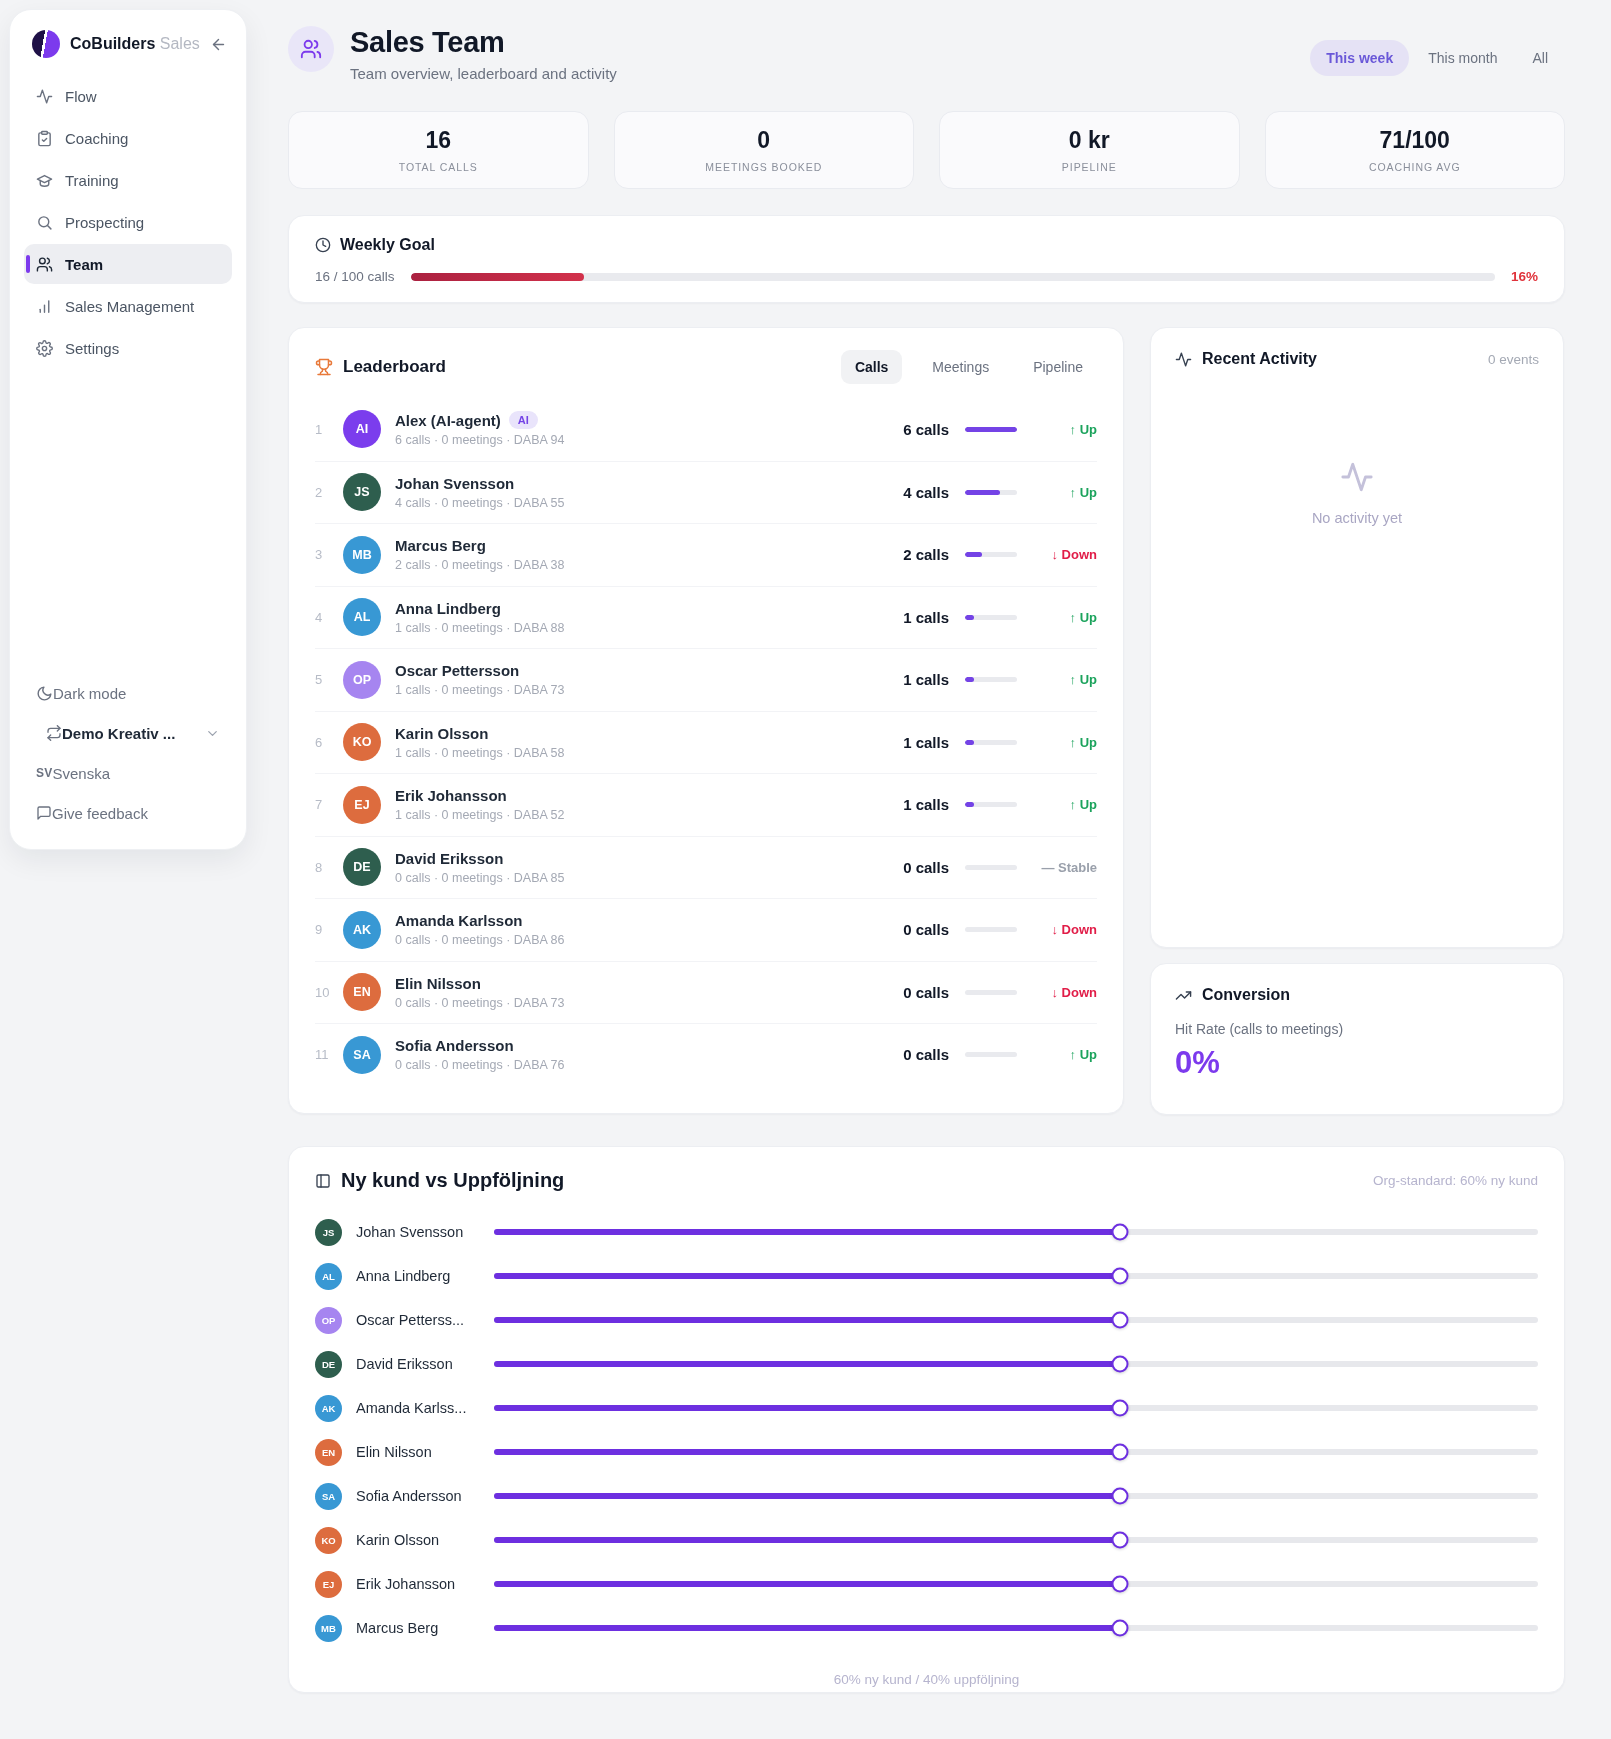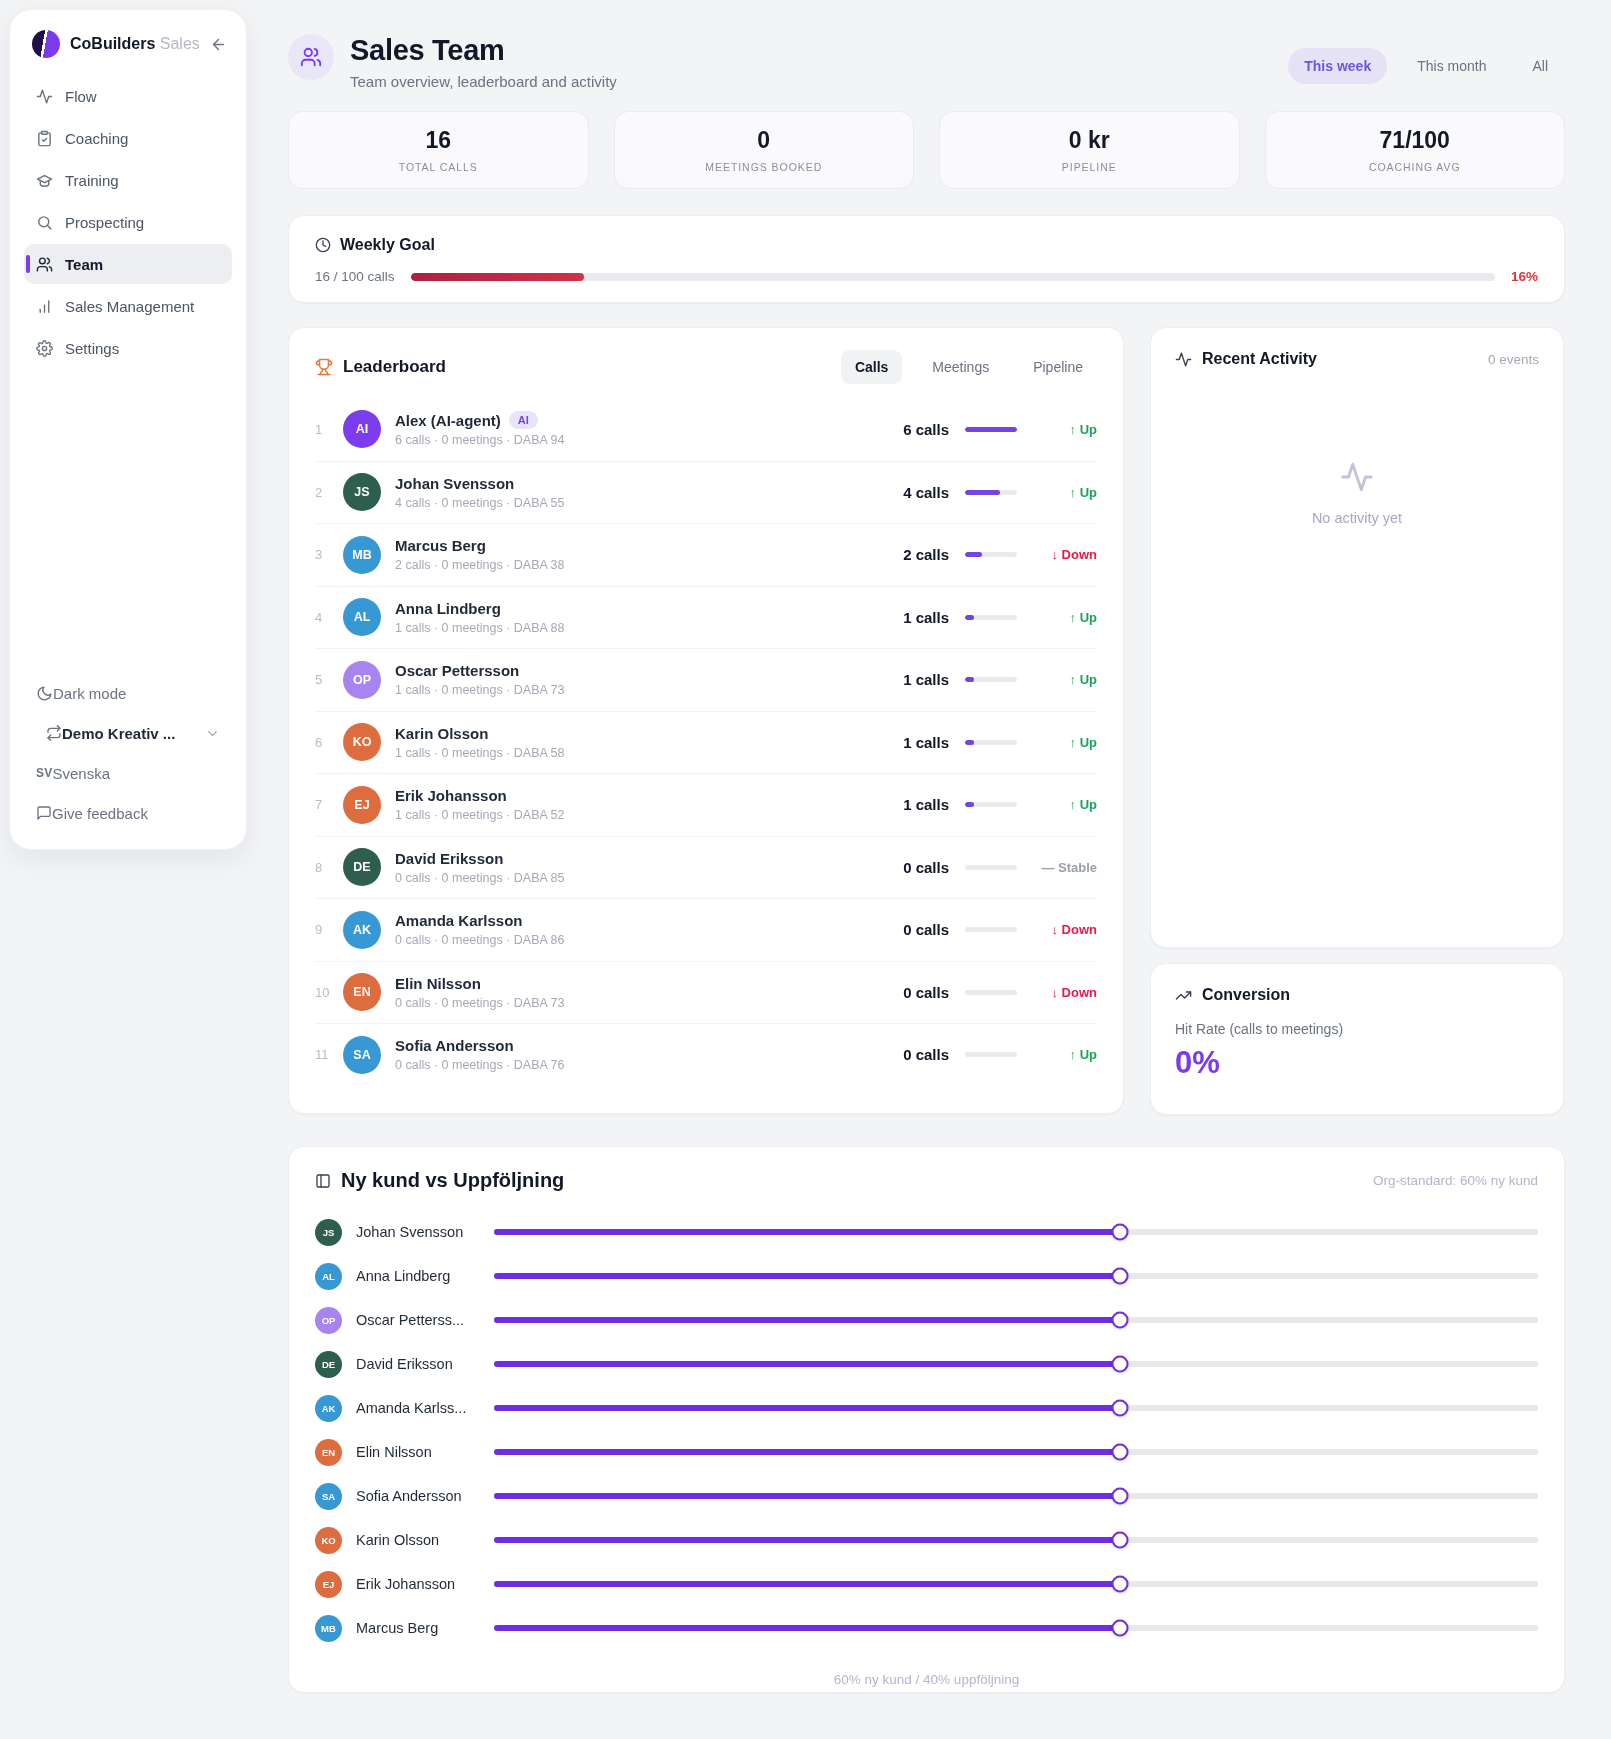--- a/index.html
+++ b/index.html
@@ -59,31 +59,31 @@
     display:flex; align-items:center; gap:0; height:36px;
     padding:0 12px; font-size:15px; color:#6b7280; border-radius:10px; cursor:pointer;
   }
   .foot-row .ico { display:flex; color:#6b7280; }
   .foot-row.workspace { color:#1f2937; font-weight:600; padding-left:22px; }
   .foot-row.workspace .chev { margin-left:auto; color:#9ca3af; display:flex; }
   .lang-code { font-size:12px; font-weight:700; color:#6b7280; letter-spacing:.02em; }
 
   
   .main-header {
-    position:absolute; left:288px; top:34px; width:1276px;
+    position:absolute; left:288px; top:26px; width:1276px;
     display:flex; align-items:flex-start;
   }
   .title-ico {
     width:46px; height:46px; border-radius:50%;
     background:#e9e6f8; color:#7c3aed;
     display:flex; align-items:center; justify-content:center; margin-right:16px;
   }
   .page-title { font-size:29px; font-weight:800; letter-spacing:-.01em; }
   .page-subtitle { font-size:15px; color:#6b7280; margin-top:6px; }
-  .range-tabs { margin-left:auto; display:flex; align-items:center; gap:14px; margin-top:14px; }
+  .range-tabs { margin-left:auto; display:flex; align-items:center; gap:3px; margin-top:14px; }
   .range-tab {
     font-size:14px; color:#6b7280; padding:10px 16px; border-radius:999px; cursor:pointer; white-space:nowrap;
   }
   .range-tab.active { background:#e5e2f5; color:#6a58d8; font-weight:600; }
 
   
   .stats { position:absolute; left:288px; top:111px; width:1277px; height:78px;
     display:grid; grid-template-columns:repeat(4,1fr); gap:25px; }
   .stat-card {
     background:#fafafc; border:1px solid #e9ebf0; border-radius:14px;

